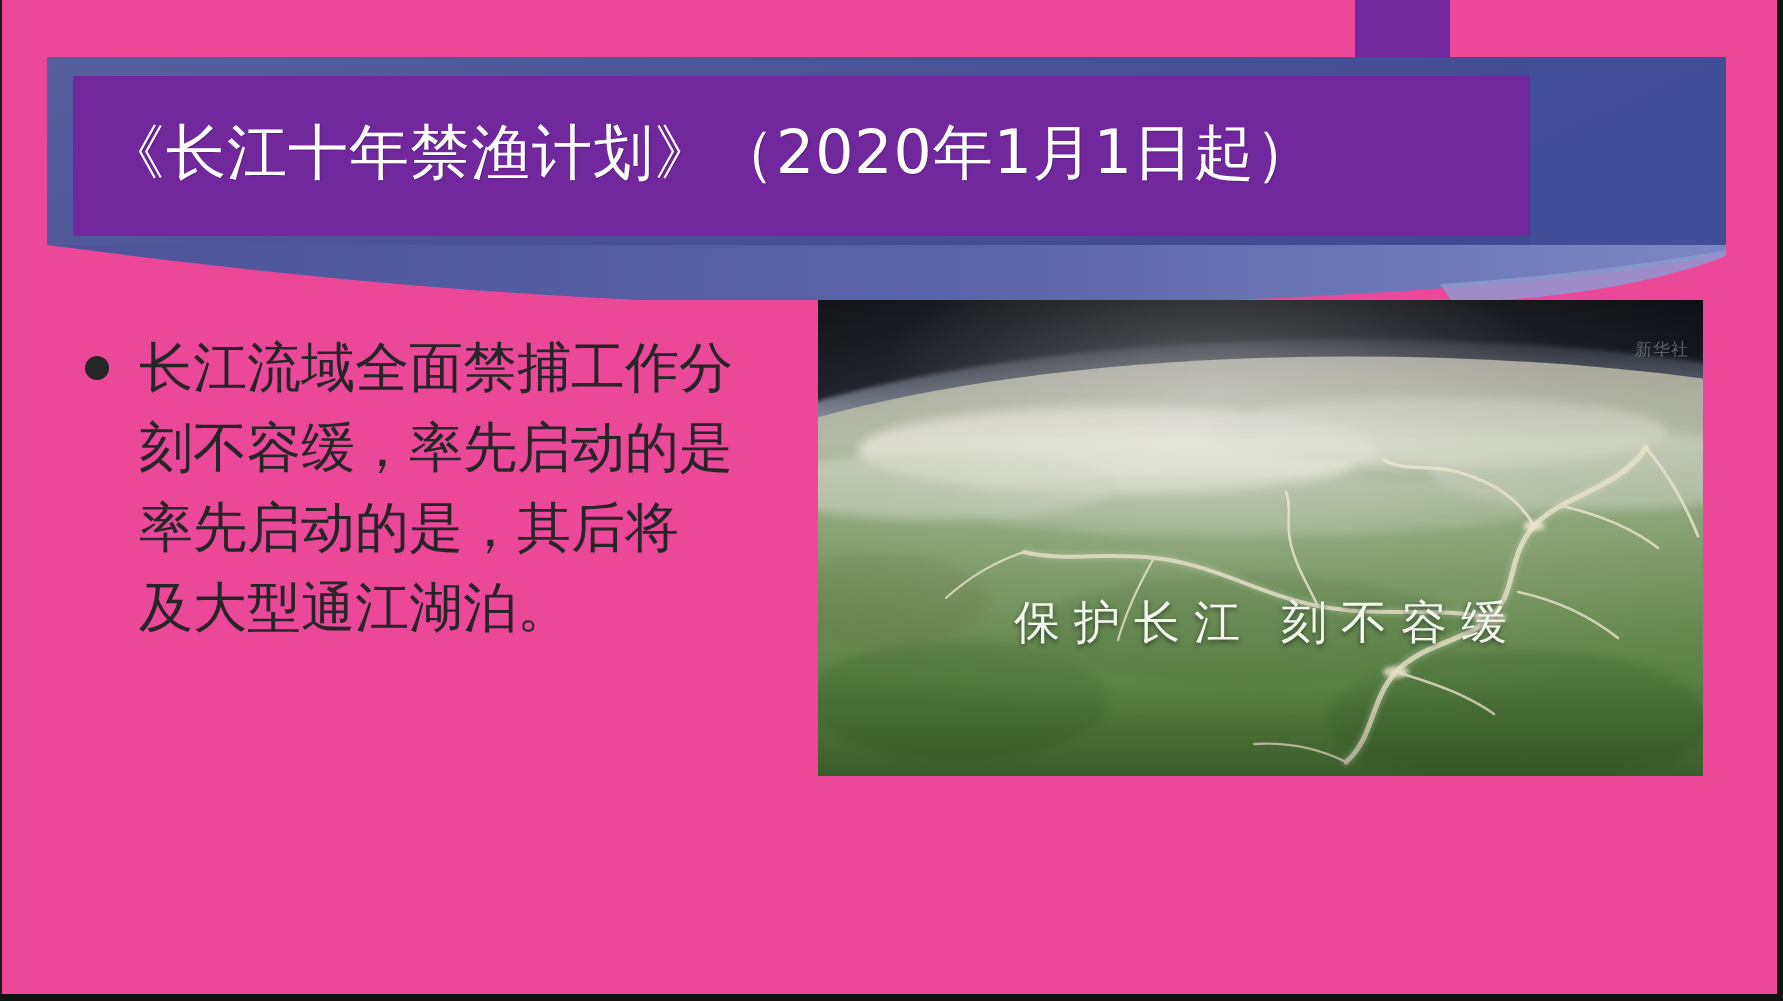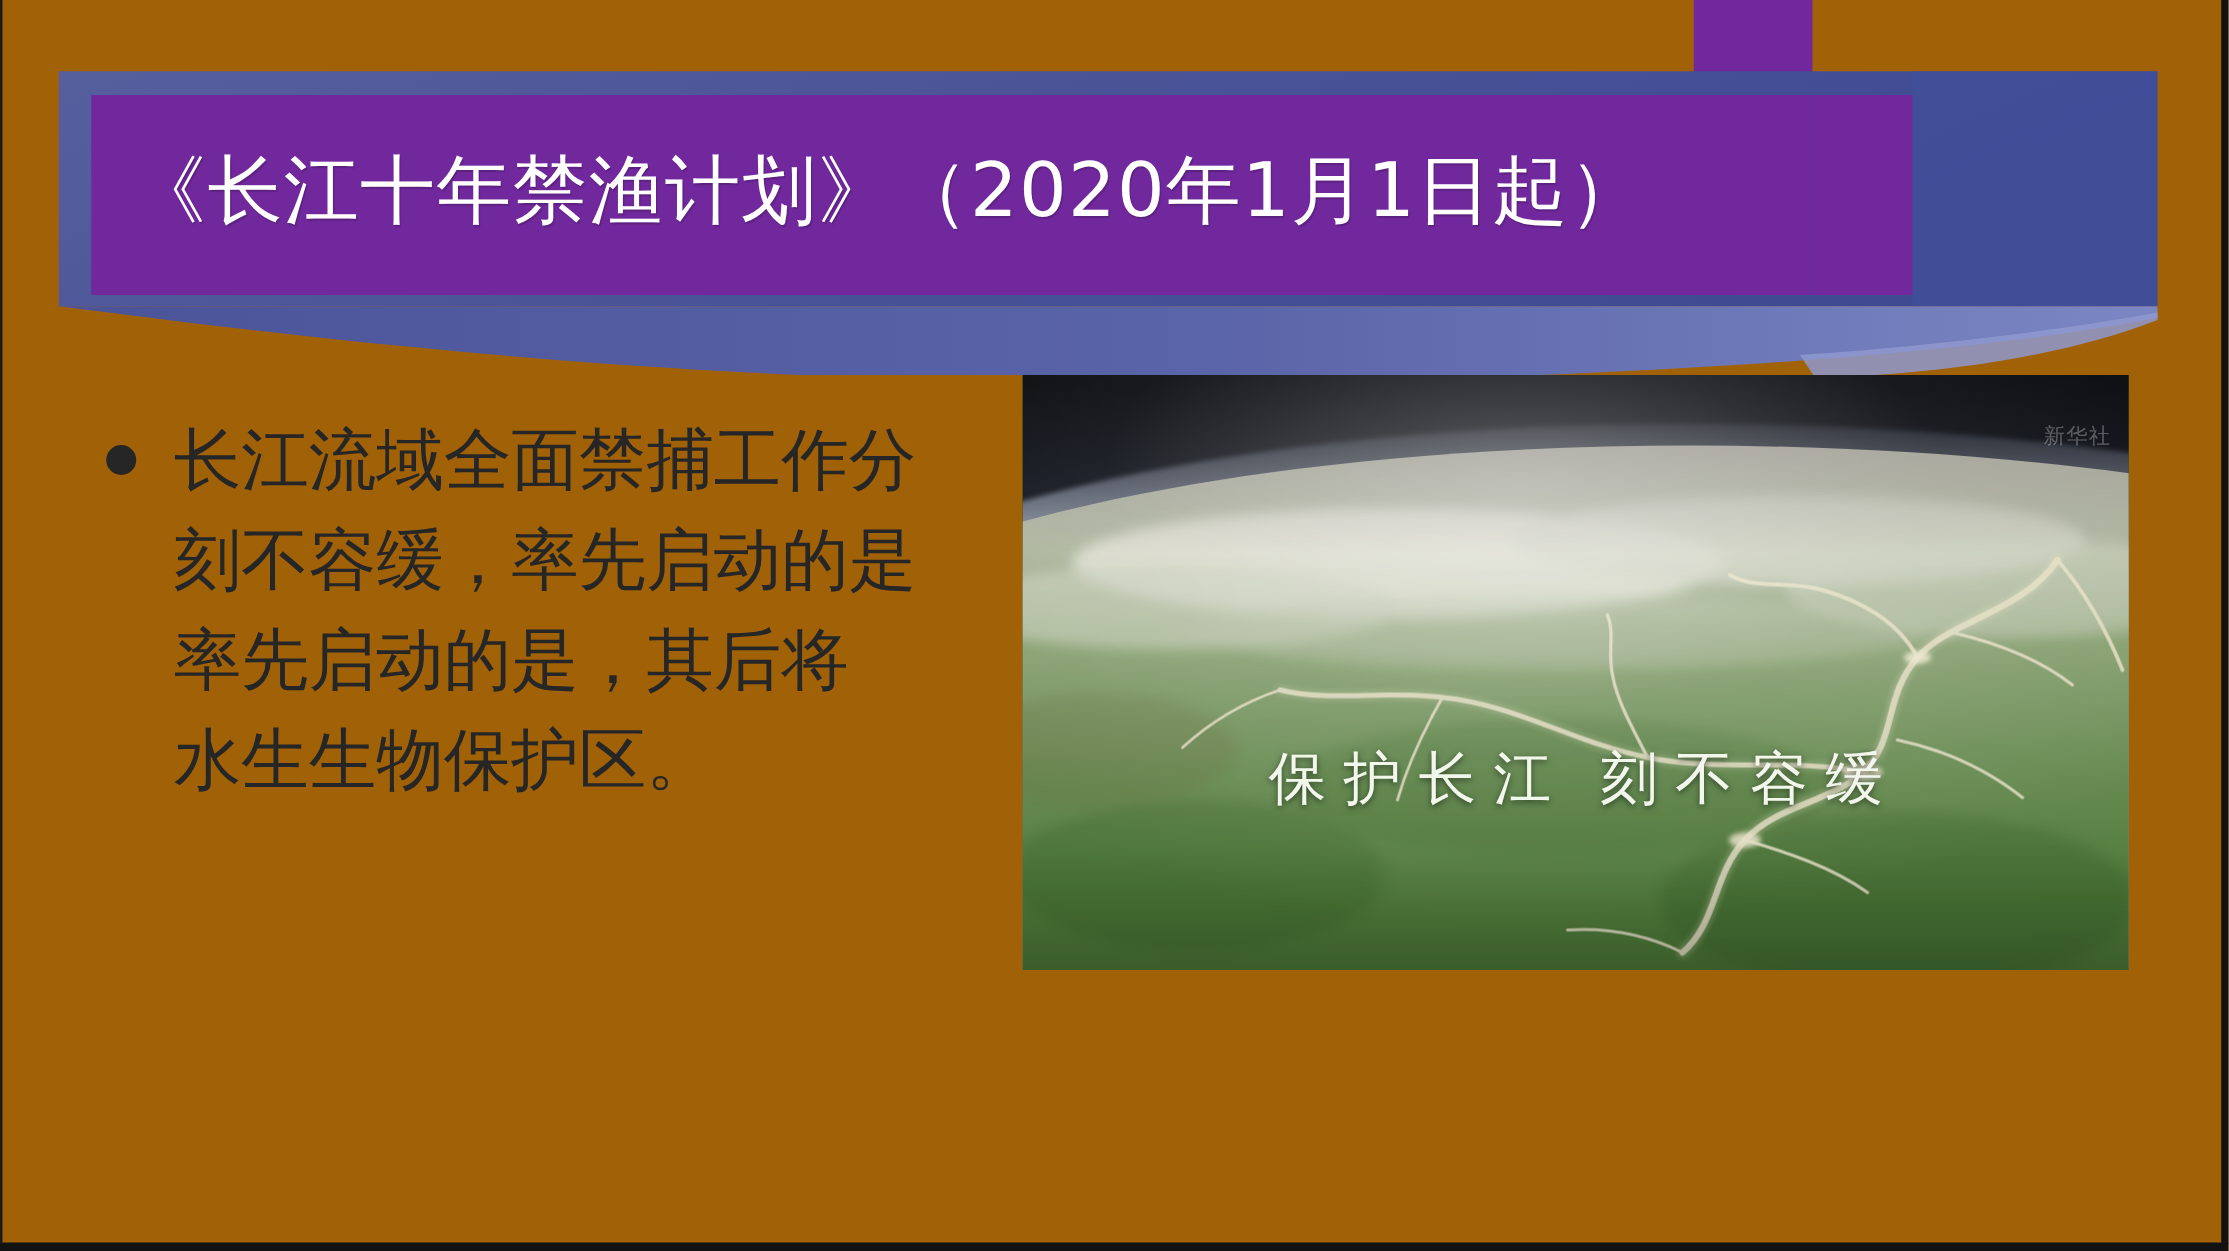--- a/index.html
+++ b/index.html
@@ -11,21 +11,21 @@
     width: 1783px;
     height: 1001px;
     overflow: hidden;
     font-family: "DejaVu Sans", "Liberation Sans", sans-serif;
   }
 
   #slide {
     position: relative;
     width: 1783px;
     height: 1001px;
-    background: #a16207;
+    background: #ec4899;
     overflow: hidden;
   }
 
   
   .frame-bottom {
     position: absolute;
     left: 0;
     bottom: 0;
     width: 1783px;
     height: 7px;
@@ -135,21 +135,21 @@
   .photo-cap-cn {
     position: absolute;
     left: 0;
     top: 292px;
     width: 885px;
     text-align: center;
     color: #f2f7ec;
     font-size: 46px;
     letter-spacing: 14px;
     text-indent: 14px;
-    font-family: Liberation Serif, serif;
+    font-family: Liberation Sans, sans-serif;
     text-shadow: 0 2px 5px rgba(0,0,0,0.55);
     white-space: nowrap;
   }
   .photo-cap-en {
     position: absolute;
     left: 0;
     top: 357px;
     width: 885px;
     text-align: center;
     color: #e9f2df;
@@ -222,21 +222,21 @@
 
   <div id="content">
 
     <div id="bullet-block">
       <div class="bullet-row">
         <div class="bullet-dot"></div>
         <div class="bullet-lines">
           <span class="ln">长江流域全面禁捕工作分</span>
           <span class="ln">刻不容缓，率先启动的是</span>
           <span class="ln">率先启动的是，其后将</span>
-          <span class="ln">水生生物保护区。</span>
+          <span class="ln">及大型通江湖泊。</span>
         </div>
       </div>
     </div>
 
     <div id="photo">
 
       <svg width="885" height="476" viewBox="0 0 885 476" preserveAspectRatio="none">
         <defs>
 
           <linearGradient id="space" x1="0" y1="0" x2="0" y2="1">

